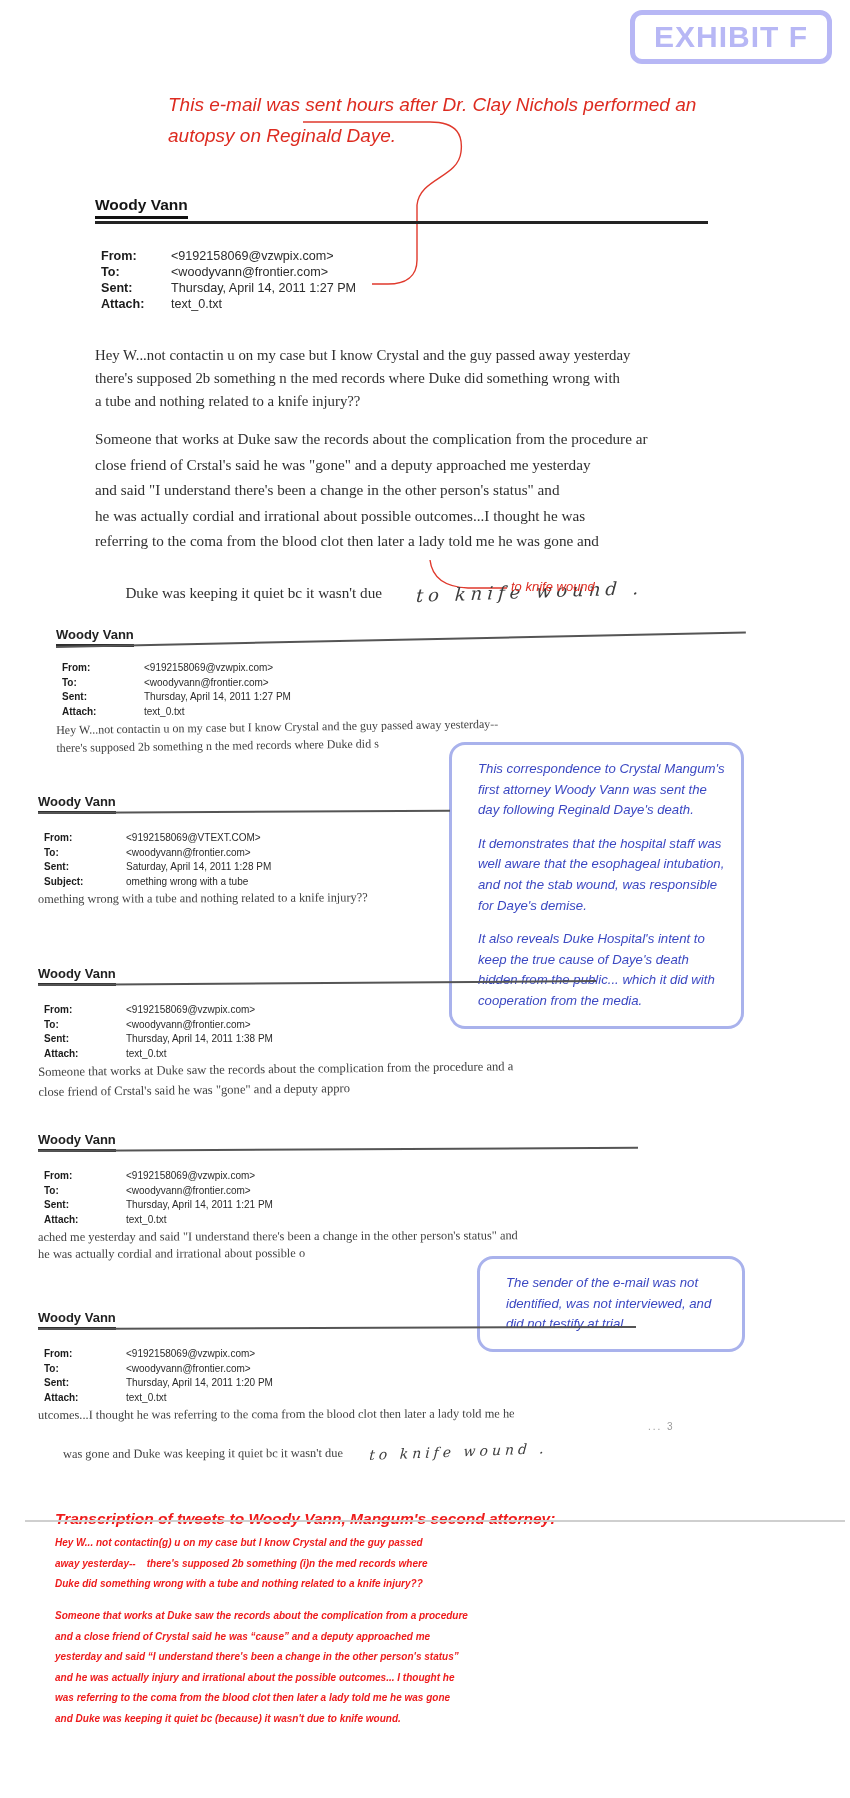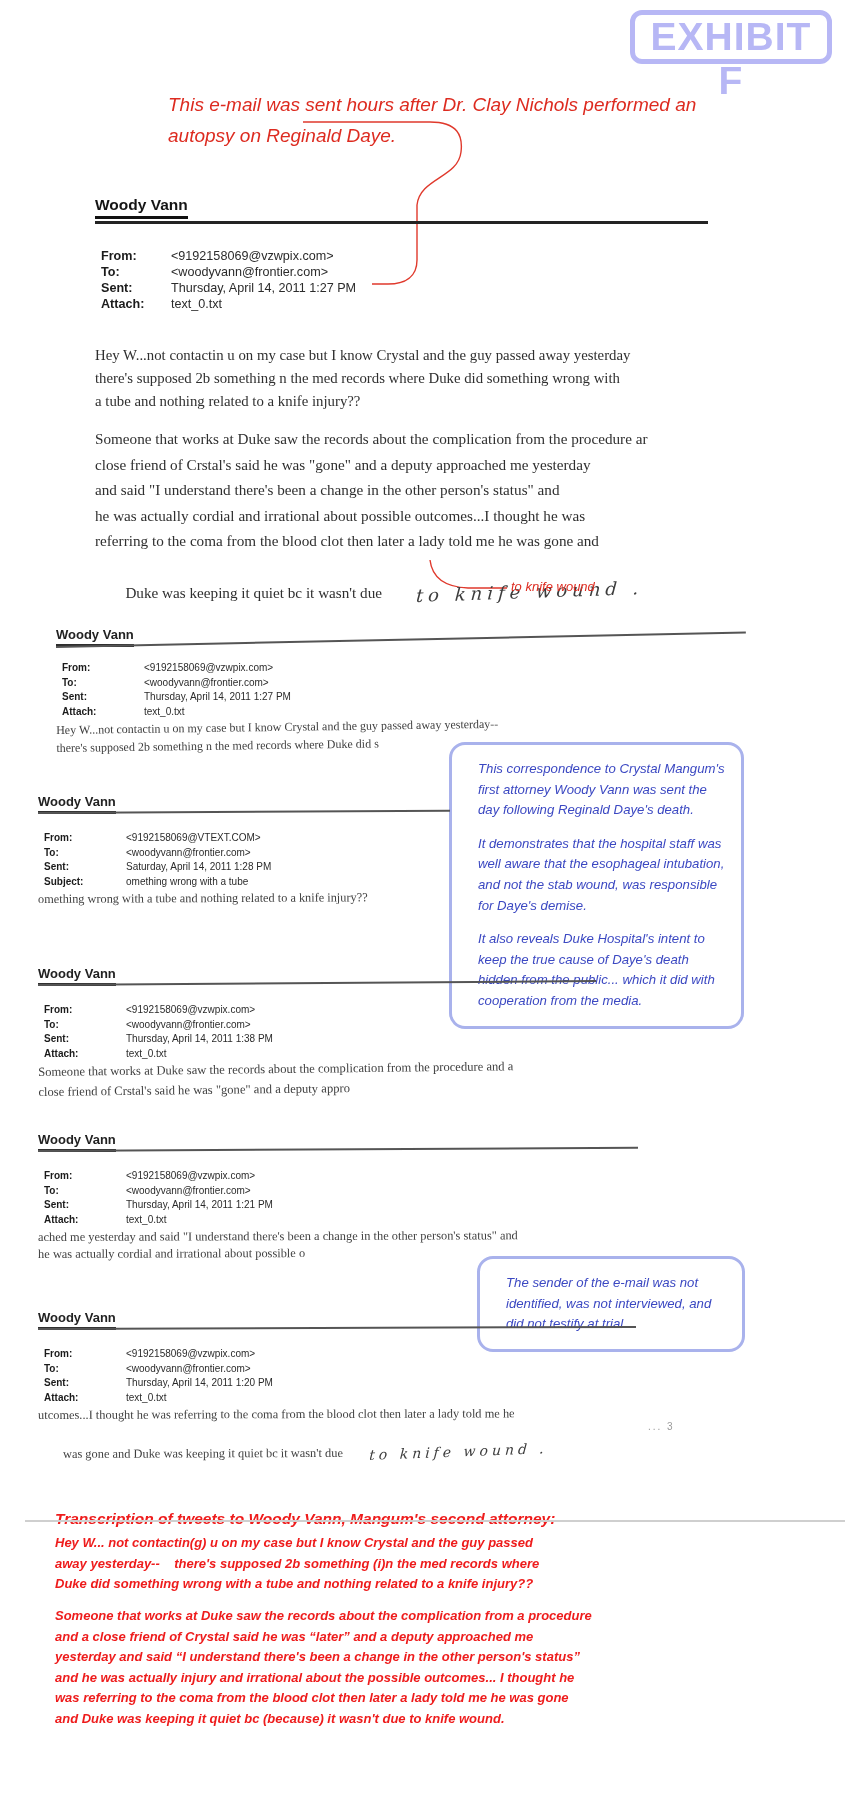--- a/index.html
+++ b/index.html
@@ -3,21 +3,21 @@
 <meta charset="utf-8">
 <style>
   html,body{margin:0;padding:0;background:#ffffff;}
   .page{position:relative;width:850px;height:1798px;background:#fff;overflow:hidden;
         font-family:"Liberation Sans",sans-serif;}
   .abs{position:absolute;}
   .line{white-space:pre;}
 
   
   .stamp{left:630px;top:10px;width:192px;height:44px;border:5px solid #b7b7f5;border-radius:12px;
-         color:#b7b7f5;font-weight:bold;font-size:39px;letter-spacing:1px;text-align:center;
+         color:#b7b7f5;font-weight:bold;font-size:30px;letter-spacing:1px;text-align:center;
          line-height:44px;font-family:"Liberation Sans",sans-serif;}
 
   
   .red-note{color:#dd2b20;font-style:italic;font-size:19px;line-height:1.62;}
   .red-label{color:#dd2b20;font-style:italic;font-size:13px;}
 
   
   .email{color:#2f2f2f;}
   .email .title{font-weight:bold;font-size:15.5px;color:#151515;}
   .fields .row{display:flex;margin-left:6px;}
@@ -69,21 +69,21 @@
 
   
   .callout{border:3px solid #a9b2ec;border-radius:16px;background:#fff;
            font-style:italic;font-size:13.2px;line-height:1.56;color:#3b48c2;padding:14px 13px;}
   .callout p{margin:0 0 13px 13px;}
   .callout p:last-child{margin-bottom:0;}
   .callout1{left:449px;top:742px;width:263px;}
   .callout2{left:477px;top:1256px;width:236px;}
 
   
-  .redbold{color:#ee1c1c;font-weight:bold;font-style:italic;font-size:13px;line-height:20.5px;}
+  .redbold{color:#ee1c1c;font-weight:bold;font-style:italic;font-size:10px;line-height:20.5px;}
   .tr-head{left:55px;top:1509px;font-size:15.5px;}
   .tr-div{left:25px;top:1520px;width:820px;height:2px;background:#cfcfcf;}
   .tr-p1{left:55px;top:1533px;}
   .tr-p2{left:55px;top:1606px;}
 
   .artifact{left:648px;top:1421px;font-size:10px;color:#9a9a9a;letter-spacing:2px;}
 
   svg.overlay{position:absolute;left:0;top:0;pointer-events:none;}
 </style>
 </head>
@@ -296,20 +296,20 @@
   <div class="abs tr-div"></div>
 
   <div class="abs redbold tr-p1">
     <div class="line">Hey W... not contactin(g) u on my case but I know Crystal and the guy passed</div>
     <div class="line">away yesterday--    there's supposed 2b something (i)n the med records where</div>
     <div class="line">Duke did something wrong with a tube and nothing related to a knife injury??</div>
   </div>
 
   <div class="abs redbold tr-p2">
     <div class="line">Someone that works at Duke saw the records about the complication from a procedure</div>
-    <div class="line">and a close friend of Crystal said he was “later” and a deputy approached me</div>
+    <div class="line">and a close friend of Crystal said he was “cause” and a deputy approached me</div>
     <div class="line">yesterday and said “I understand there's been a change in the other person's status”</div>
     <div class="line">and he was actually injury and irrational about the possible outcomes... I thought he</div>
     <div class="line">was referring to the coma from the blood clot then later a lady told me he was gone</div>
     <div class="line">and Duke was keeping it quiet bc (because) it wasn't due to knife wound.</div>
   </div>
 
 </div>
 
 </body></html>

